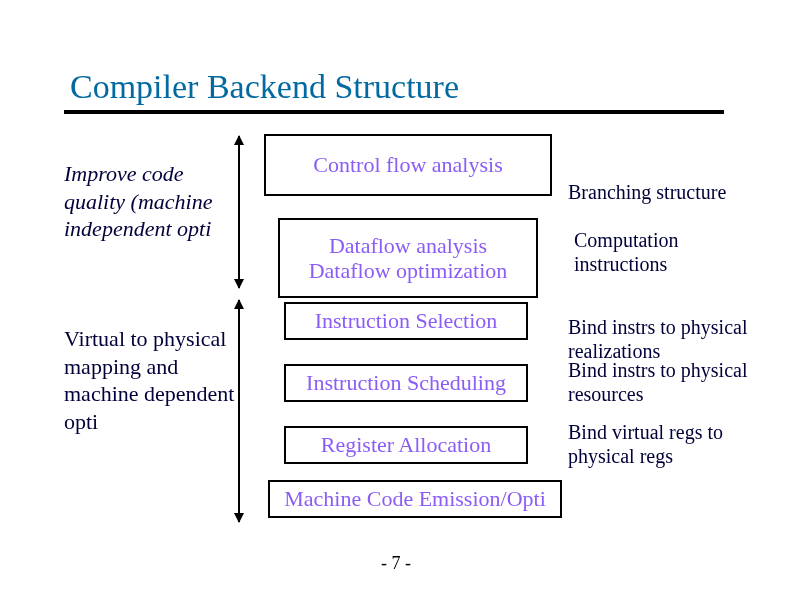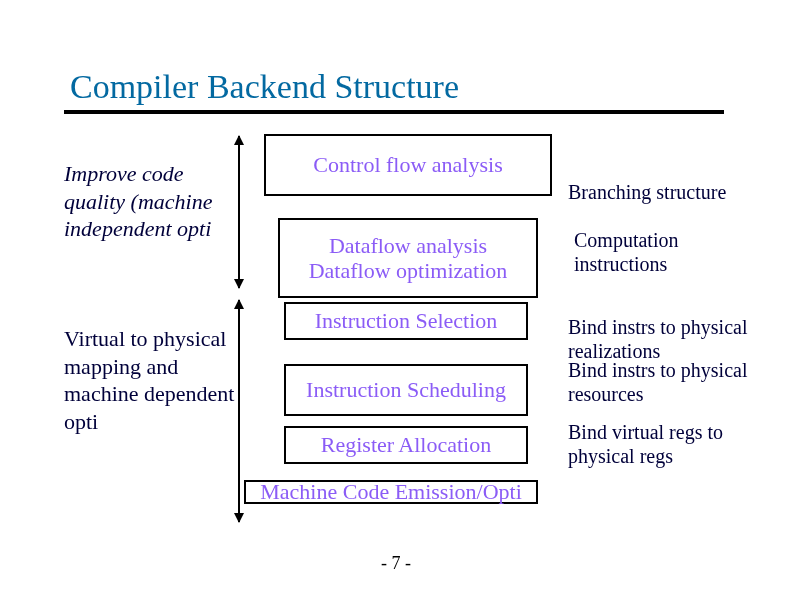--- a/index.html
+++ b/index.html
@@ -102,27 +102,27 @@
   <span>Dataflow analysis</span>
   <span>Dataflow optimization</span>
 </div>
 <div class="right-annotation" style="top:228px; left:574px; width:200px;">Computation instructions</div>
 
 <div class="box" style="top:302px; left:284px; width:244px; height:38px;">
   <span>Instruction Selection</span>
 </div>
 <div class="right-annotation" style="top:296px; left:568px; width:210px;margin-top:19px;">Bind instrs to physical realizations</div>
 
-<div class="box" style="top:364px; left:284px; width:244px; height:52px;">
+<div class="box" style="top:364px; left:284px; width:244px; height:38px;">
   <span>Instruction Scheduling</span>
 </div>
 <div class="right-annotation" style="top:358px; left:568px; width:210px;">Bind instrs to physical resources</div>
 
 <div class="box" style="top:426px; left:284px; width:244px; height:38px;">
   <span>Register Allocation</span>
 </div>
 <div class="right-annotation" style="top:420px; left:568px; width:210px;">Bind virtual regs to physical regs</div>
 
-<div class="box" style="top:480px; left:244px; width:294px; height:24px;">
+<div class="box" style="top:480px; left:268px; width:294px; height:38px;">
   <span>Machine Code Emission/Opti</span>
 </div>
 
 <div class="page-number">- 7 -</div>
 
 </body></html>

